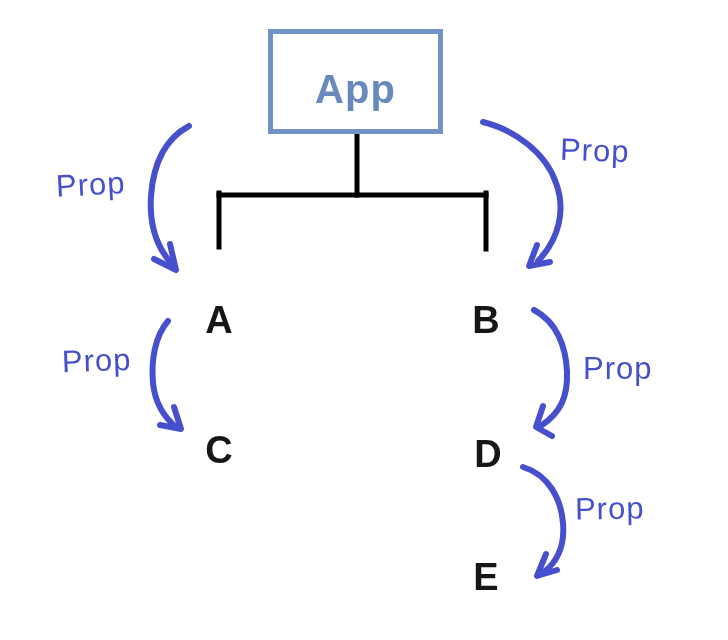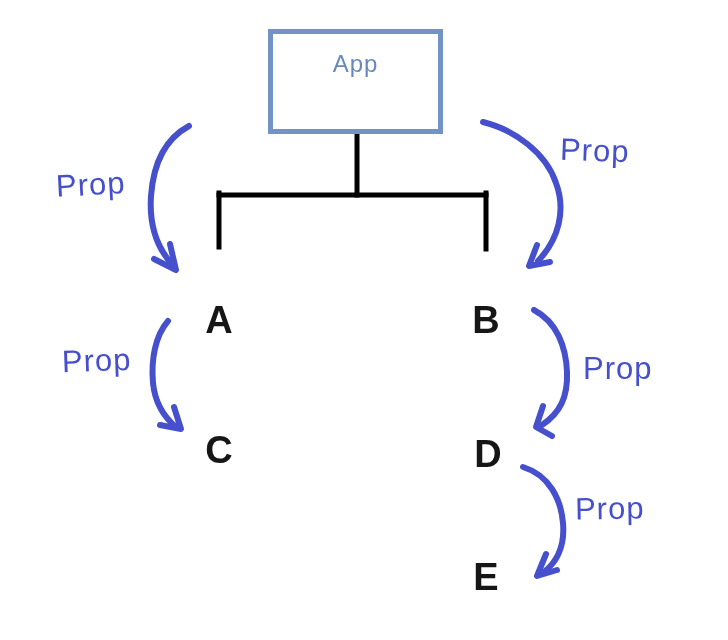--- a/index.html
+++ b/index.html
@@ -29,24 +29,24 @@
     width: 175px;
     height: 105px;
     border: 5px solid var(--box-border, #7193c5);
     box-sizing: border-box;
     display: flex;
     align-items: flex-start;
     justify-content: center;
     background: #ffffff;
   }
   .app-label {
-    margin-top: 16px;
+    margin-top: 33px;
     color: var(--box-text, #6889be);
-    font-weight: normal;
-    font-size: 24px;
+    font-weight: bold;
+    font-size: 40px;
     letter-spacing: 1px;
   }
   .node {
     position: absolute;
     width: 44px;
     text-align: center;
     font-weight: bold;
     font-size: 38px;
     line-height: 1;
     color: var(--node-text, #161616);

